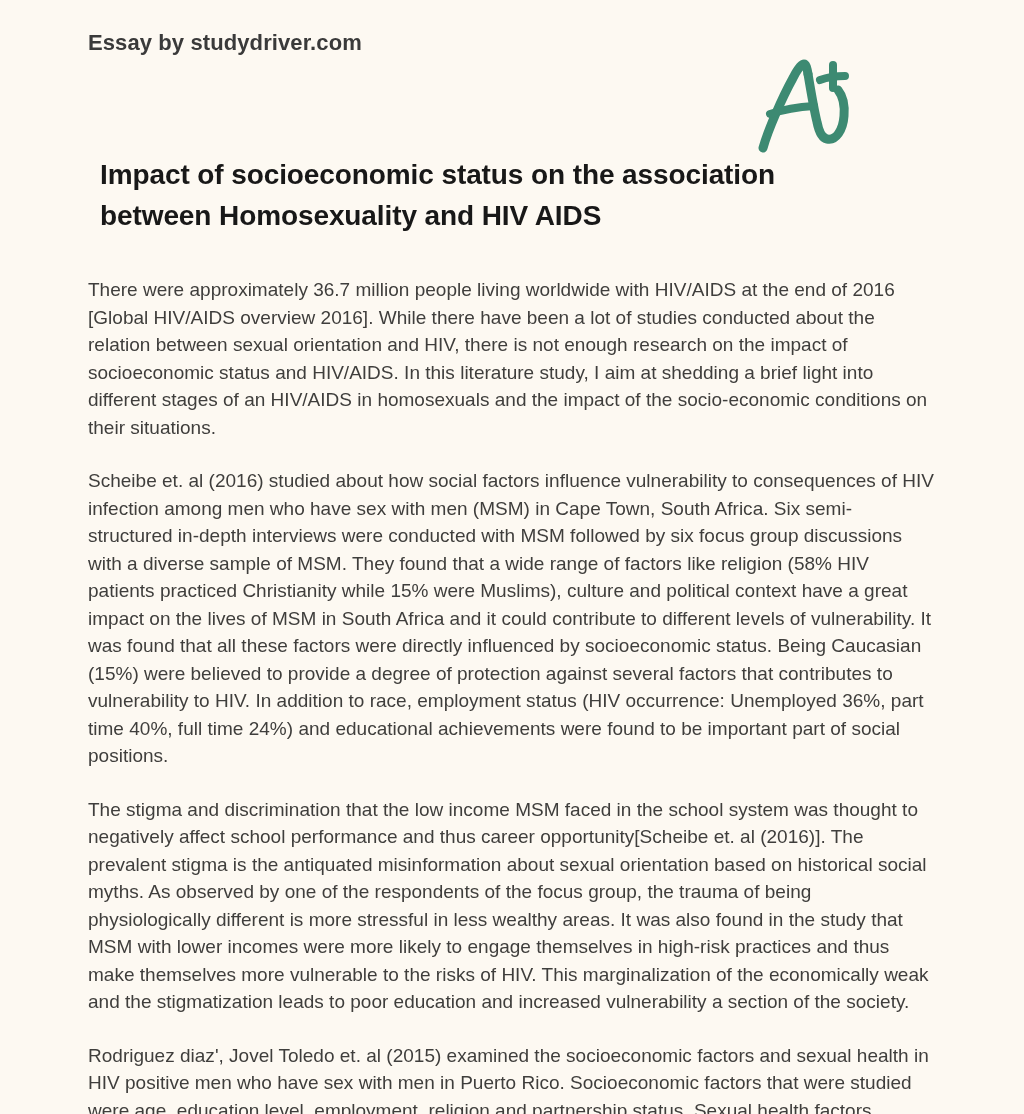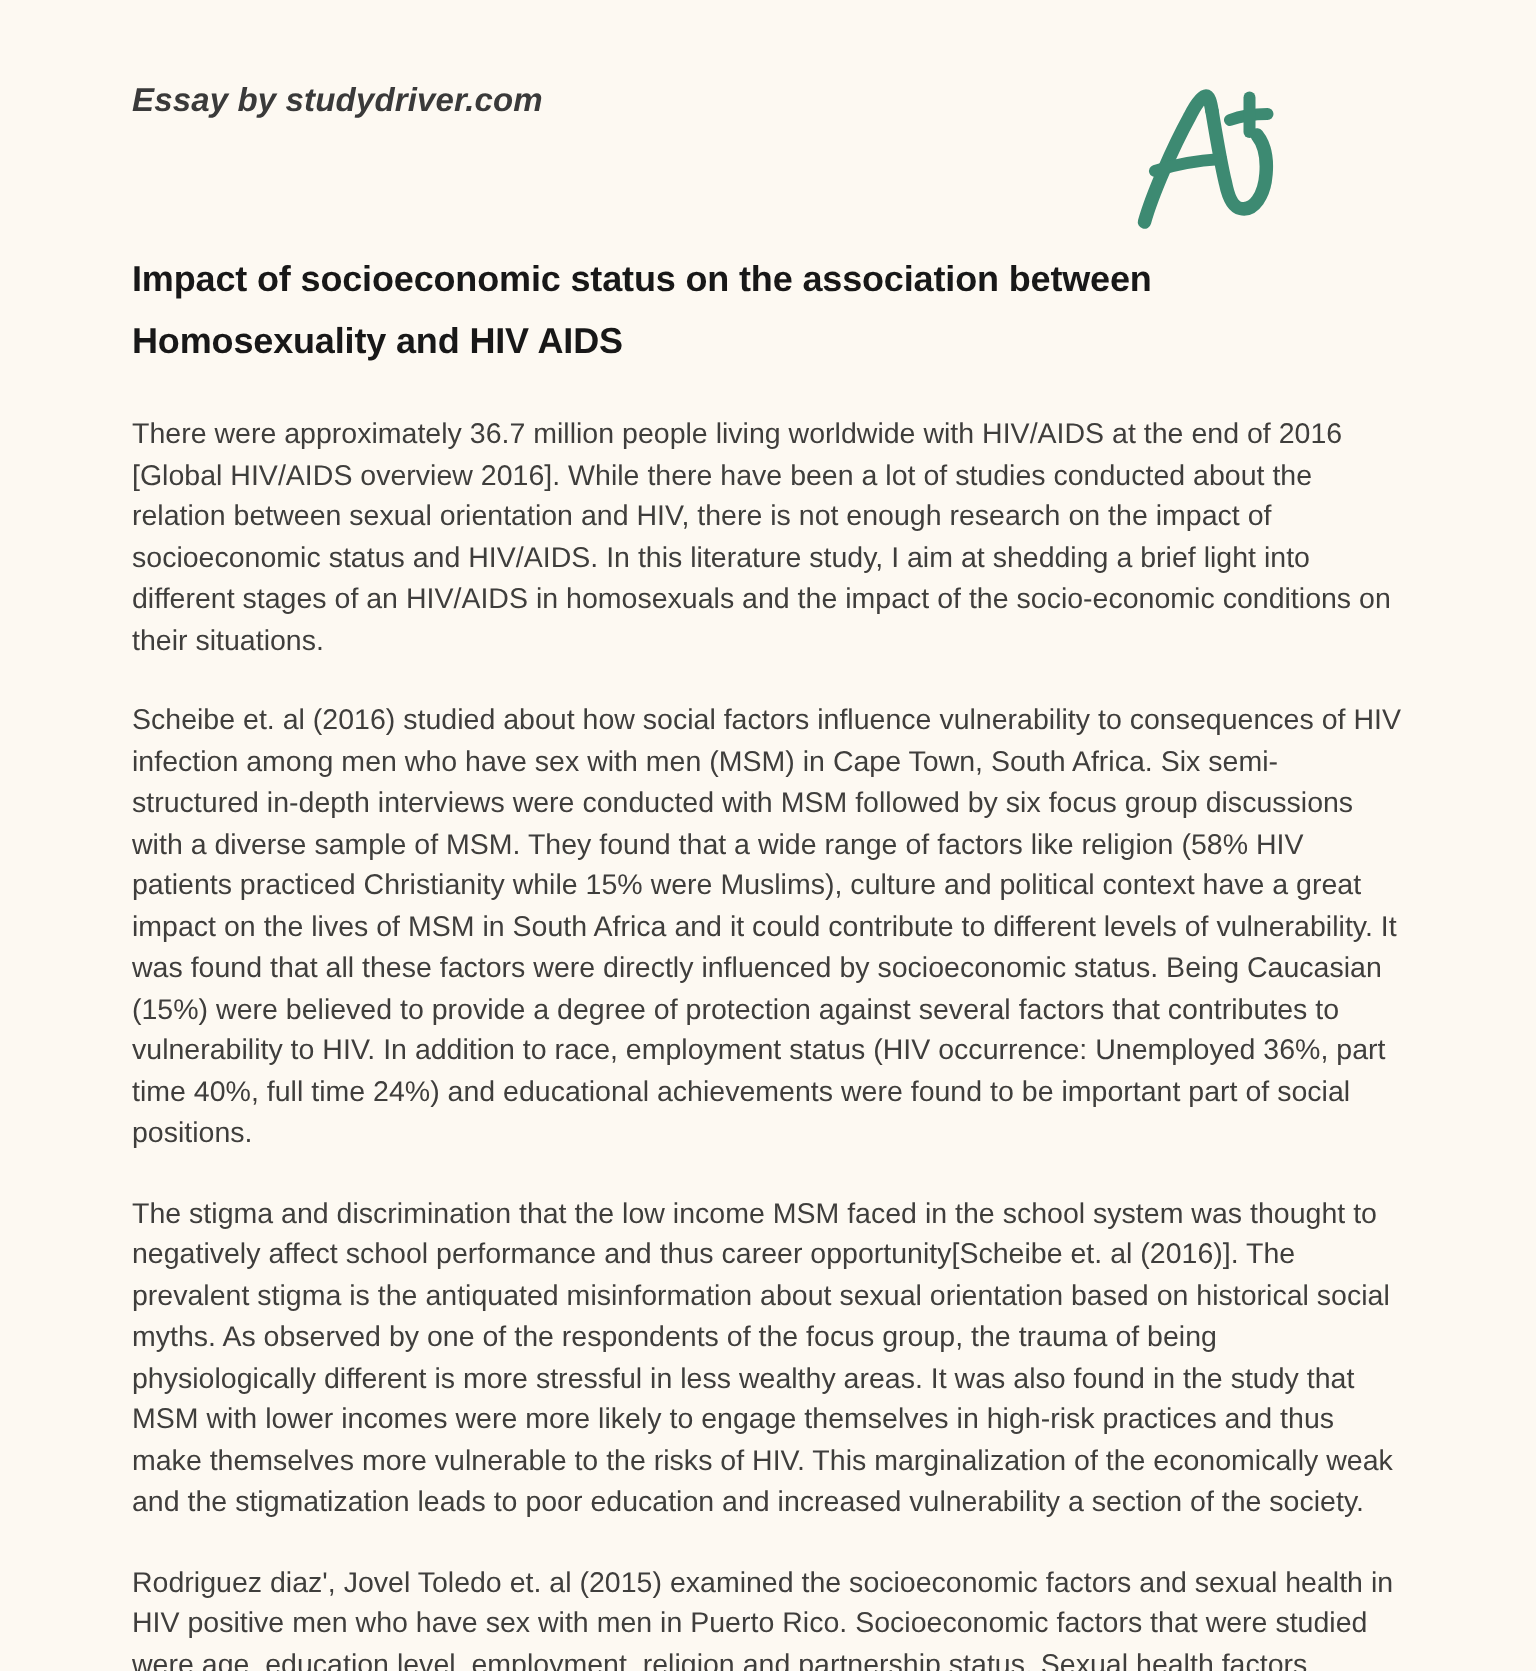--- a/index.html
+++ b/index.html
@@ -19,22 +19,21 @@
     position: relative;
     width: 1024px;
     height: 1114px;
     box-sizing: border-box;
     padding: 0 88px;
   }
 
   
   .header {
     position: relative;
-    padding-top: 52px;
-    font-style: italic;
+    padding-top: 28px;
   }
 
   .brand-line {
     font-size: 22px;
     font-weight: 700;
     color: #3a3a3a;
     letter-spacing: 0.1px;
     line-height: 30px;
     margin: 0;
   }
@@ -58,23 +57,23 @@
     position: absolute;
     top: 52px;
     right: 68px;
     width: 120px;
     height: 110px;
   }
   .logo svg { display: block; }
 
   
   .doc-title {
-    margin: 0;
+    margin: 12px;
     padding-top: 84px;
-    font-size: 24px;
+    font-size: 28px;
     line-height: 41px;
     font-weight: 700;
     color: #181818;
     letter-spacing: -0.1px;
     max-width: 730px;
   }
 
   
   .article {
     padding-top: 28px;

